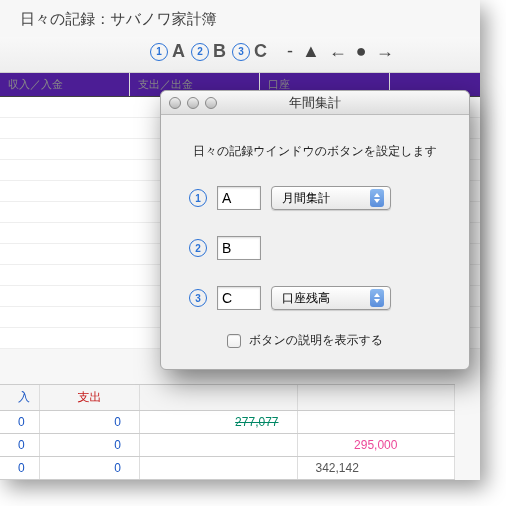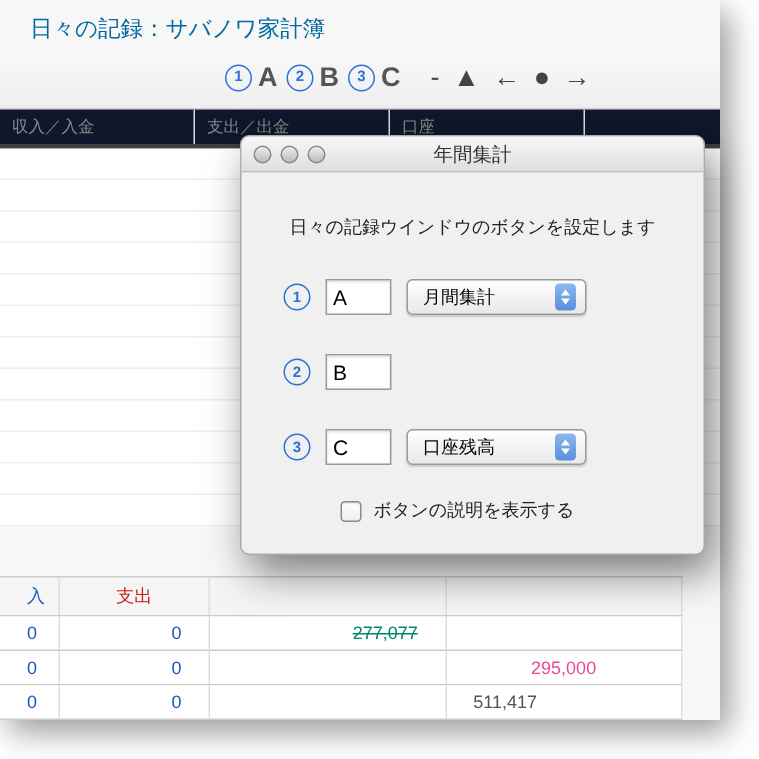--- a/index.html
+++ b/index.html
@@ -1,24 +1,24 @@
 <!DOCTYPE html>
 <html><head>
 <meta charset="utf-8">
 <style>
 * { box-sizing: border-box; margin: 0; padding: 0; }
 body { font-family: "Hiragino Kaku Gothic Pro", "Lucida Grande", sans-serif; background: #fff; width: 506px; height: 506px; overflow: hidden; position: relative; }
 
 .bg-window { position: absolute; top: 0; left: 0; width: 480px; height: 480px; background: #f7f7f7; box-shadow: 6px 8px 20px rgba(0,0,0,0.4); }
-.bg-title { font-size: 15px; color: #0369a1; padding: 10px 0 8px 20px; }
+.bg-title { font-size: 15px; color: #404040; padding: 10px 0 8px 20px; }
 .toolbar { display: flex; align-items: center; gap: 6px; padding: 4px 0 10px 150px; border-bottom: 1px solid #d0d0d0; background: linear-gradient(#f8f8f8,#eee); }
 .tb-circ { display: inline-flex; width: 18px; height: 18px; border: 1.5px solid #2b72d6; border-radius: 50%; align-items: center; justify-content: center; font-size: 10px; color: #2b72d6; font-weight: bold; }
 .tb-letter { font-size: 18px; color: #555; font-weight: bold; margin-left: -2px; }
 .tb-graphics { margin-left: 14px; font-size: 18px; color: #444; letter-spacing: 2px; }
-.col-head { display: flex; font-size: 11px; color: #888; background: #0f172a; border-bottom: 3px solid #404040; }
+.col-head { display: flex; font-size: 11px; color: #888; background: #4c1d95; border-bottom: 1px solid #404040; }
 .col-head span { padding: 4px 8px; border-right: 1px solid #ddd; }
 .rows { background: #fff; }
 .rows div { height: 21px; border-bottom: 1px solid #eee; }
 .footer { position: absolute; bottom: 0; left: 0; right: 25px; font-size: 12px; }
 .f-head { display: flex; background: #f5f5f5; border-top: 1px solid #ccc; border-bottom: 1px solid #ccc; }
 .f-head span, .f-row span { flex: 1; text-align: right; padding: 4px 18px; border-right: 1px solid #ddd; min-width: 0; }
 .f-head .i { color: #1a56c4; }
 .f-head .e { color: #c41a1a; }
 .f-row { display: flex; border-bottom: 1px solid #ccc; background: #fff; }
 .f-row .b { color: #1a56c4; }
@@ -94,21 +94,21 @@
     <div class="f-row">
       <span class="b" style="flex:0 0 40px">0</span>
       <span class="b" style="flex:0 0 100px">0</span>
       <span></span>
       <span class="r">295,000</span>
     </div>
     <div class="f-row">
       <span class="b" style="flex:0 0 40px">0</span>
       <span class="b" style="flex:0 0 100px">0</span>
       <span></span>
-      <span class="g">511,417</span>
+      <span class="g">342,142</span>
     </div>
   </div>
 </div>
 
 <div class="dialog">
   <div class="titlebar">
     <div class="traffic">
       <div class="dot"></div>
       <div class="dot"></div>
       <div class="dot"></div>

